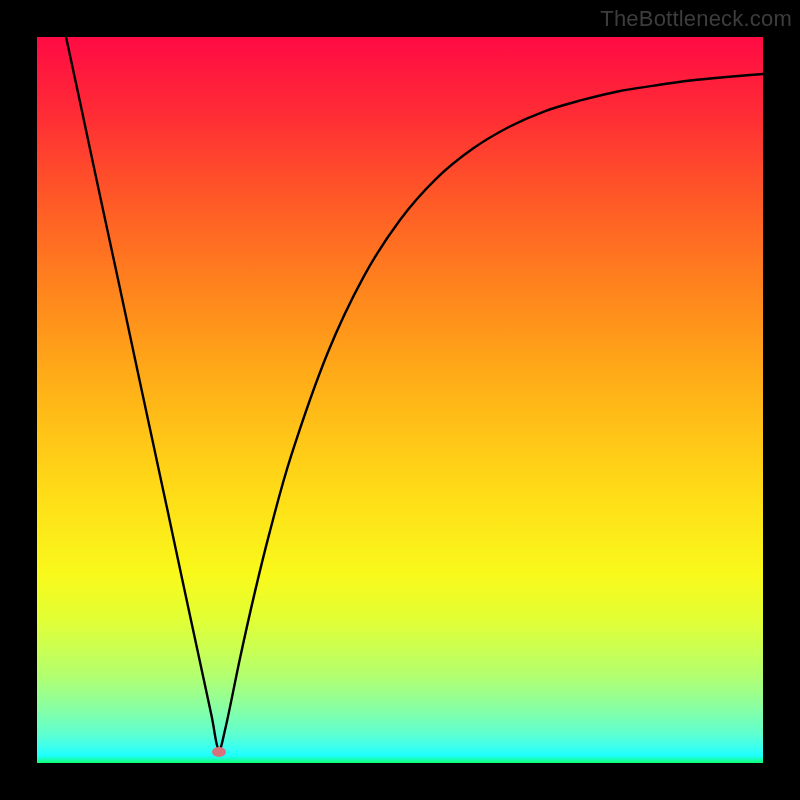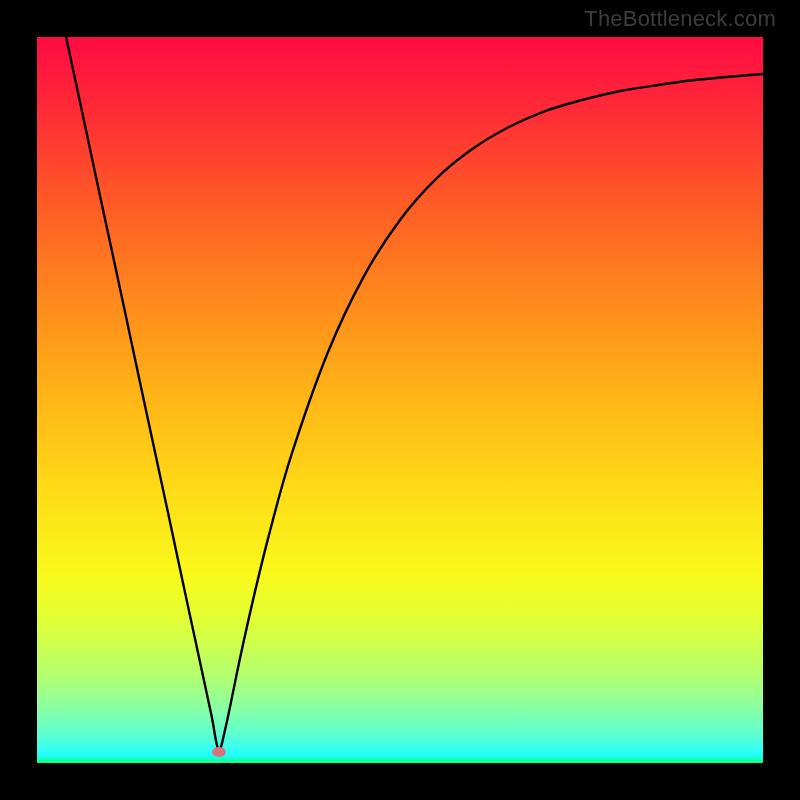--- a/index.html
+++ b/index.html
@@ -46,21 +46,21 @@
     position: absolute;
     left: 0;
     top: 0;
     width: 726px;
     height: 726px;
     overflow: visible;
   }
   .watermark {
     position: absolute;
     top: 6px;
-    right: 24px;
+    right: 8px;
     color: #3d3d3d;
     font-size: 22px;
     font-weight: 500;
     letter-spacing: 0.2px;
     user-select: none;
   }
   .marker {
     position: absolute;
     width: 14px;
     height: 10px;

